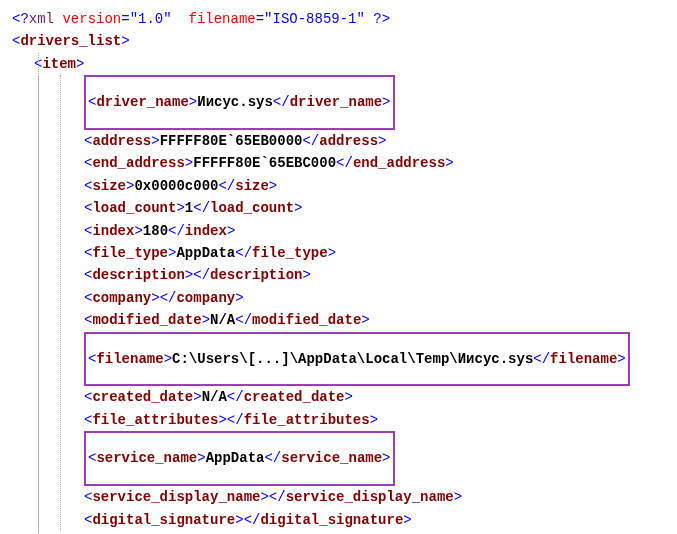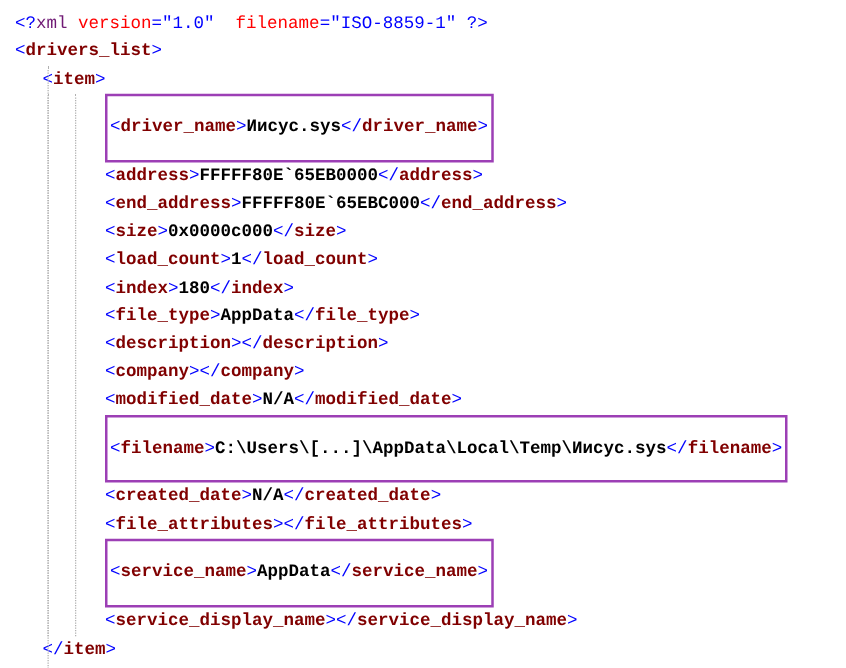--- a/index.html
+++ b/index.html
@@ -132,20 +132,23 @@
       <div class="line indent3">
         <span class="highlight">
           <span class="tag-punct">&lt;</span><span class="tag-name">service_name</span><span class="tag-punct">&gt;</span><span class="text">AppData</span><span class="tag-punct">&lt;/</span><span class="tag-name">service_name</span><span class="tag-punct">&gt;</span>
         </span>
       </div>
 
       <div class="line indent3">
         <span class="tag-punct">&lt;</span><span class="tag-name">service_display_name</span><span class="tag-punct">&gt;</span><span class="text"></span><span class="tag-punct">&lt;/</span><span class="tag-name">service_display_name</span><span class="tag-punct">&gt;</span>
       </div>
 
+      <div class="line indent3">
+        <span class="tag-punct">&lt;</span><span class="tag-name">digital_signature</span><span class="tag-punct">&gt;</span><span class="text"></span><span class="tag-punct">&lt;/</span><span class="tag-name">digital_signature</span><span class="tag-punct">&gt;</span>
+      </div>
 
     </div>
 
     <div class="line indent1">
       <span class="tag-punct">&lt;/</span><span class="tag-name">item</span><span class="tag-punct">&gt;</span>
     </div>
 
     <div class="line indent1">
       <span class="text">[...]</span>
     </div>

